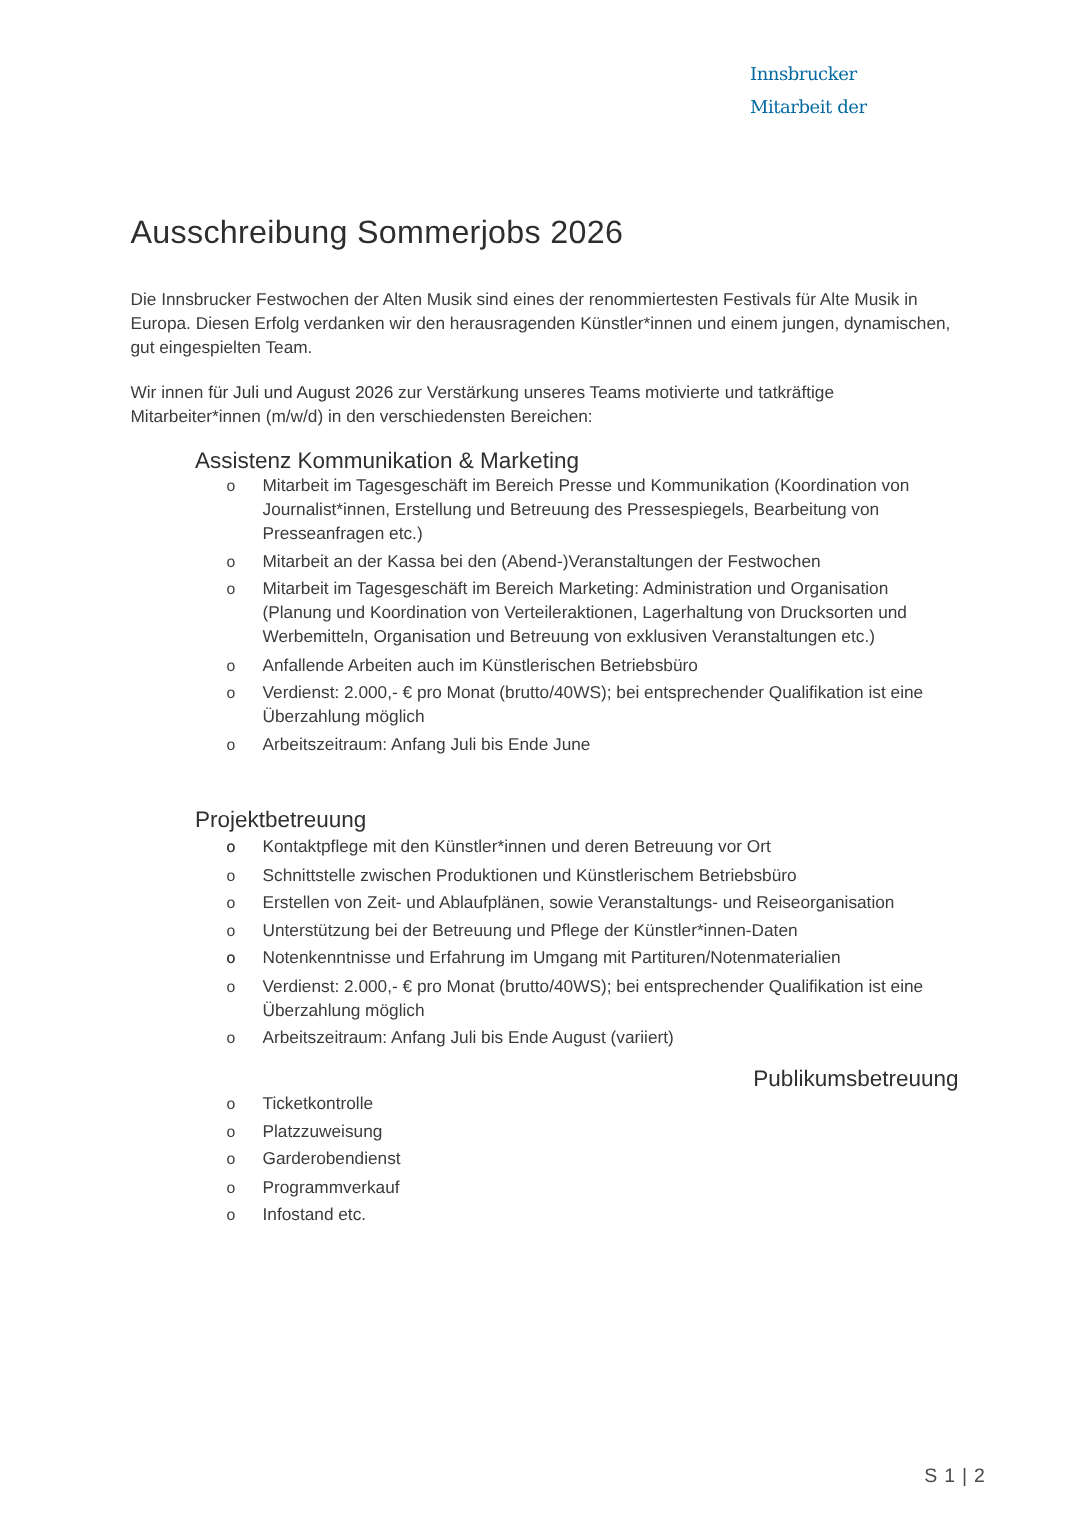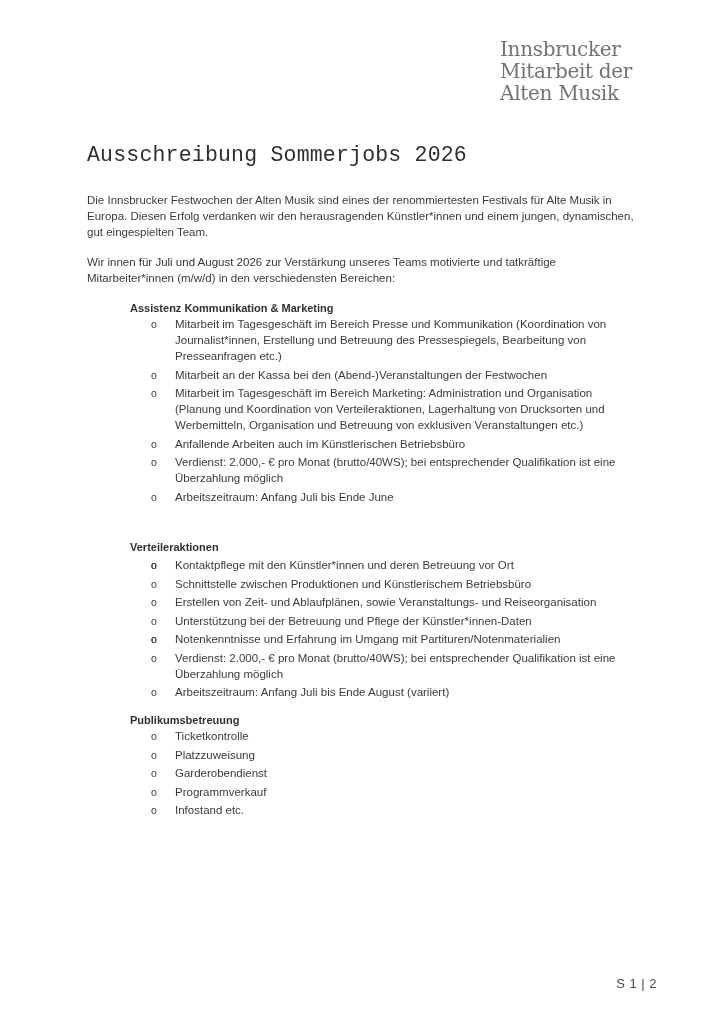--- a/index.html
+++ b/index.html
@@ -10,110 +10,108 @@
     font-family:"Liberation Sans", sans-serif;
     color:#3b3b3b;
     overflow:hidden;
     margin:0 auto;
   }
   
   .logo{
     position:absolute;
     left:500px;top:38px;
     font-family:"DejaVu Serif", serif;
-    font-size:20px;
+    font-size:12px;
     line-height:22px;
-    color:#737373;
+    color:#0369a1;
     letter-spacing:-0.3px;
   }
   
   .content{
     position:absolute;
     left:87px;top:143px;
     width:552px;
   }
   .doc-title{
     font-size:21.5px;
     line-height:24px;
     font-weight:400;
     color:#2e2e2e;
     margin:0 0 25px 0;
     letter-spacing:0.2px;
-    font-family:Liberation Mono, monospace;
   }
   .para{
     font-size:11.5px;
     line-height:16px;
     margin:0 0 14px 0;
   }
   .para b{font-weight:400;color:#333333;}
   .section-heading{
-    font-size:11px;
+    font-size:15px;
     line-height:16px;
-    font-weight:700;
+    font-weight:400;
     color:#2f2f2f;
     margin:0 0 0 43px;
   }
   .job-list{
     list-style:none;
     margin:0;padding:0;
   }
   .job-list li{
     position:relative;
     padding-left:88px;
     font-size:11.5px;
     line-height:16px;
     margin:0 0 2.5px 0;
   }
   .job-list .marker{
     position:absolute;
     left:64px;top:0;
     font-size:10.5px;
   }
   .gap-large{margin-top:34px;}
-  .gap-small{margin-top:12px;}
+  .gap-small{margin-top:12px;text-align:right;}
   
   .footer{
     position:absolute;
     right:66px;top:976px;
     font-size:13px;
     color:#4a4a4a;
     letter-spacing:0.5px;
   }
 </style>
 </head>
 <body>
 
 <div class="page">
 
   <div class="logo">
     <div>Innsbrucker</div>
     <div>Mitarbeit der</div>
-    <div>Alten Musik</div>
   </div>
 
   <div class="content">
 
     <h1 class="doc-title">Ausschreibung Sommerjobs 2026</h1>
 
     <p class="para">Die Innsbrucker Festwochen der Alten Musik sind eines der renommiertesten Festivals für Alte Musik in Europa. Diesen Erfolg verdanken wir den herausragenden Künstler*innen und einem jungen, dynamischen, gut eingespielten Team.</p>
 
     <p class="para"><span>Wir innen </span><b>für Juli und August 2026</b><span> zur Verstärkung unseres Teams motivierte und tatkräftige Mitarbeiter*innen (m/w/d) in den verschiedensten Bereichen:</span></p>
 
     <h2 class="section-heading">Assistenz Kommunikation &amp; Marketing</h2>
     <ul class="job-list">
       <li><span class="marker">o</span><span>Mitarbeit im Tagesgeschäft im Bereich Presse und Kommunikation (Koordination von Journalist*innen, Erstellung und Betreuung des Pressespiegels, Bearbeitung von Presseanfragen etc.)</span></li>
       <li><span class="marker">o</span><span>Mitarbeit an der Kassa bei den (Abend-)Veranstaltungen der Festwochen</span></li>
       <li><span class="marker">o</span><span>Mitarbeit im Tagesgeschäft im Bereich Marketing: Administration und Organisation (Planung und Koordination von Verteileraktionen, Lagerhaltung von Drucksorten und Werbemitteln, Organisation und Betreuung von exklusiven Veranstaltungen etc.)</span></li>
       <li><span class="marker">o</span><span>Anfallende Arbeiten auch im Künstlerischen Betriebsbüro</span></li>
       <li><span class="marker">o</span><span>Verdienst: 2.000,- € pro Monat (brutto/40WS); bei entsprechender Qualifikation ist eine Überzahlung möglich</span></li>
       <li><span class="marker">o</span><span>Arbeitszeitraum: Anfang Juli bis Ende June</span></li>
     </ul>
 
-    <h2 class="section-heading gap-large">Verteileraktionen</h2>
+    <h2 class="section-heading gap-large">Projektbetreuung</h2>
     <ul class="job-list">
       <li><span class="marker">o</span></li>
       <li><span class="marker">o</span><span>Kontaktpflege mit den Künstler*innen und deren Betreuung vor Ort</span></li>
       <li><span class="marker">o</span><span>Schnittstelle zwischen Produktionen und Künstlerischem Betriebsbüro</span></li>
       <li><span class="marker">o</span><span>Erstellen von Zeit- und Ablaufplänen, sowie Veranstaltungs- und Reiseorganisation</span></li>
       <li><span class="marker">o</span><span>Unterstützung bei der Betreuung und Pflege der Künstler*innen-Daten</span></li>
       <li><span class="marker">o</span></li>
       <li><span class="marker">o</span><span>Notenkenntnisse und Erfahrung im Umgang mit Partituren/Notenmaterialien</span></li>
       <li><span class="marker">o</span><span>Verdienst: 2.000,- € pro Monat (brutto/40WS); bei entsprechender Qualifikation ist eine Überzahlung möglich</span></li>
       <li><span class="marker">o</span><span>Arbeitszeitraum: Anfang Juli bis Ende August (variiert)</span></li>

